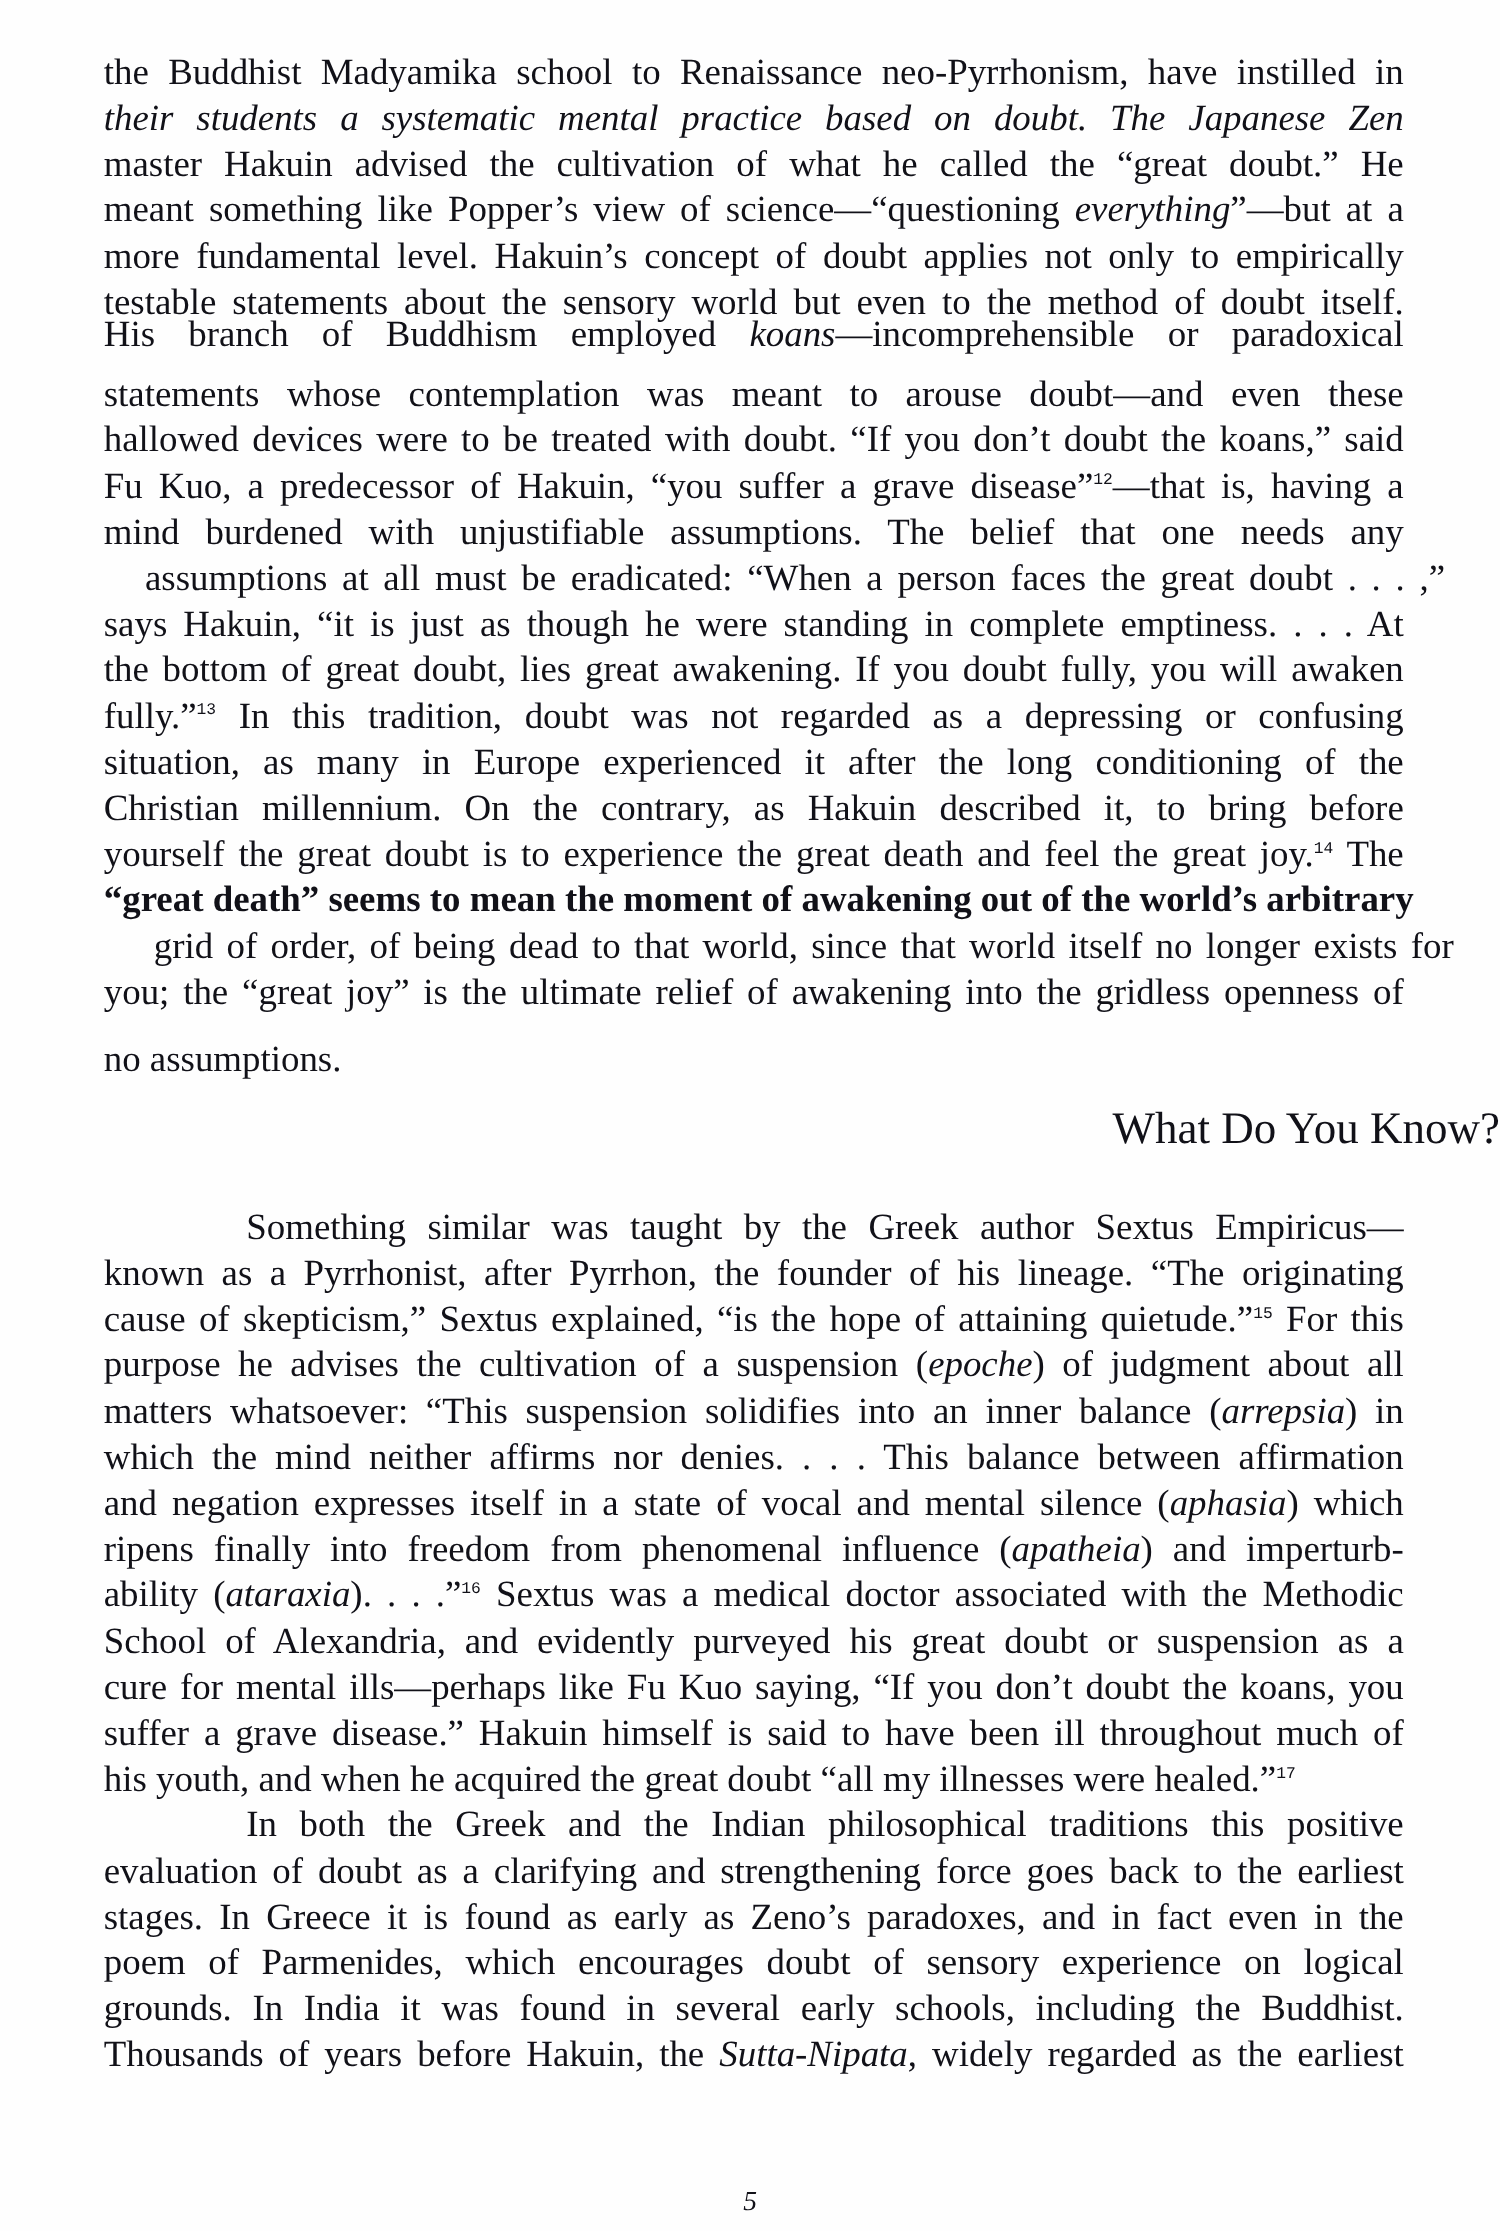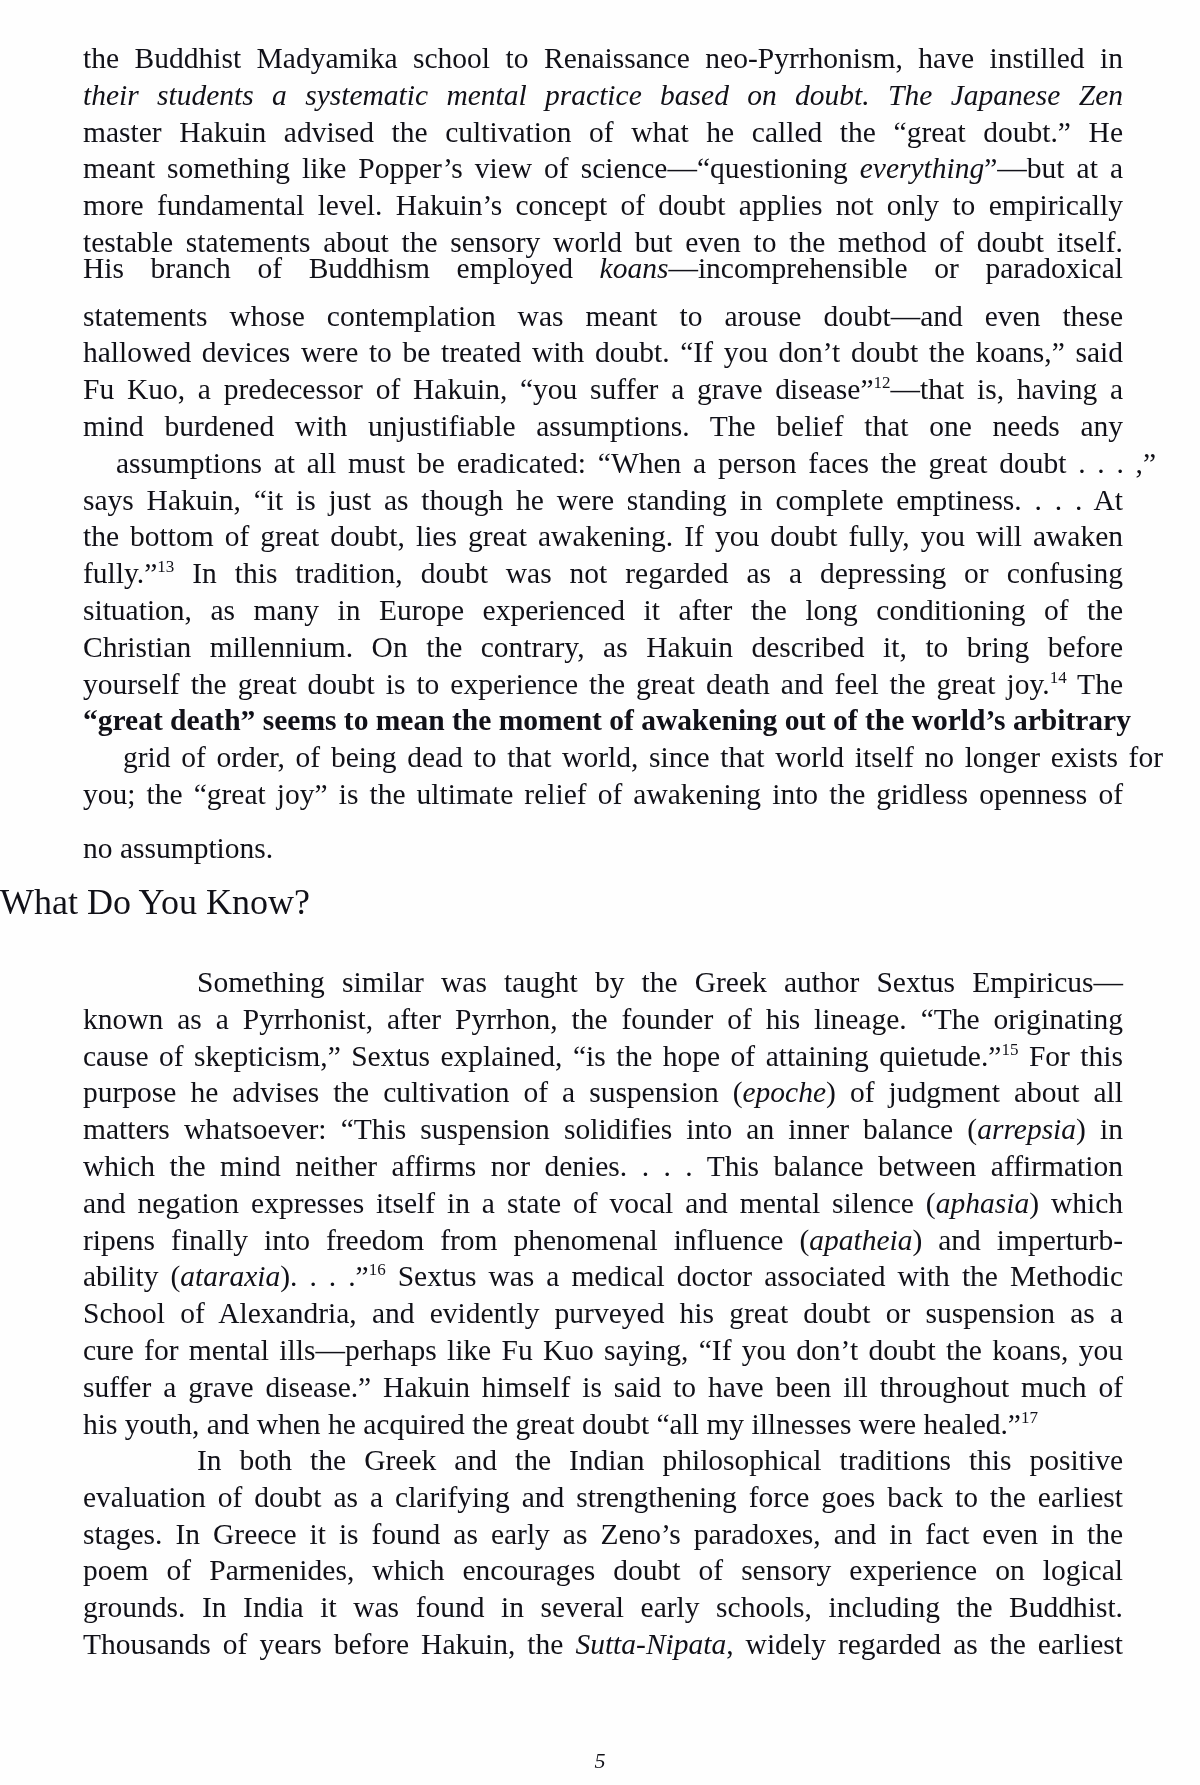--- a/index.html
+++ b/index.html
@@ -17,23 +17,23 @@
     font-size: 29.5px;
     line-height: 36px;
     height: 36px;
     white-space: nowrap;
     text-align: justify;
     text-align-last: justify;
   }
   .line.last { text-align-last: left; }
   .line.indent { left: 197px; width: 926px; }
   .line i { font-style: italic; }
-  .line sup { font-size: 17px; line-height: 0; vertical-align: 11px; }
+  .line sup { font-size: 13px; line-height: 0; vertical-align: 11px; font-family: Liberation Mono, monospace; }
   .heading {
-    position: absolute; left: 0; width: 1200px; text-align: left;
+    position: absolute; left: 0; width: 1200px; text-align: right;
     top: 880px; font-size: 36px; line-height: 44px;
   }
   .pagenum {
     position: absolute; left: 0; width: 1200px; text-align: center;
     top: 1748px; font-size: 22px; font-style: italic; line-height: 26px;
   }
 </style>
 </head>
 <body>
 

